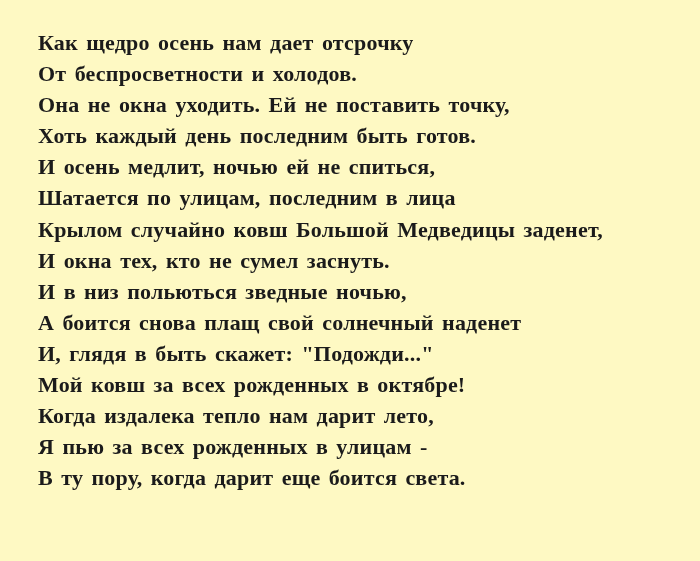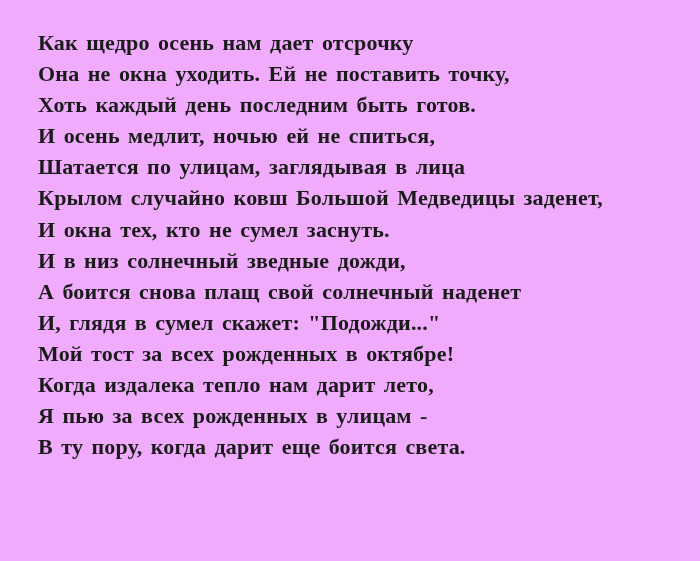--- a/index.html
+++ b/index.html
@@ -10,45 +10,46 @@
     width: 700px;
     height: 561px;
     background: #f2f2f0;
     overflow: hidden;
   }
   .poem-card {
     box-sizing: border-box;
     width: 700px;
     height: 561px;
     padding: 27px 16px 0 38px;
-    background: #f0abfc;
+    background: #fef9c3;
   }
   .poem-line {
     font-family: "Liberation Serif", "DejaVu Serif", serif;
     font-weight: bold;
     font-size: 22px;
     line-height: 31.1px;
     color: #1b1b1b;
     letter-spacing: 0.2px;
     word-spacing: 0.12em;
     white-space: nowrap;
     -webkit-font-smoothing: antialiased;
   }
 </style>
 </head>
 <body>
 
 <div class="poem-card">
   <div class="poem-line">Как щедро осень нам дает отсрочку</div>
+  <div class="poem-line">От беспросветности и холодов.</div>
   <div class="poem-line">Она не окна уходить. Ей не поставить точку,</div>
   <div class="poem-line">Хоть каждый день последним быть готов.</div>
   <div class="poem-line">И осень медлит, ночью ей не спиться,</div>
-  <div class="poem-line">Шатается по улицам, заглядывая в лица</div>
+  <div class="poem-line">Шатается по улицам, последним в лица</div>
   <div class="poem-line">Крылом случайно ковш Большой Медведицы заденет,</div>
   <div class="poem-line">И окна тех, кто не сумел заснуть.</div>
-  <div class="poem-line">И в низ солнечный зведные дожди,</div>
+  <div class="poem-line">И в низ польються зведные ночью,</div>
   <div class="poem-line">А боится снова плащ свой солнечный наденет</div>
-  <div class="poem-line">И, глядя в сумел скажет: "Подожди..."</div>
-  <div class="poem-line">Мой тост за всех рожденных в октябре!</div>
+  <div class="poem-line">И, глядя в быть скажет: "Подожди..."</div>
+  <div class="poem-line">Мой ковш за всех рожденных в октябре!</div>
   <div class="poem-line">Когда издалека тепло нам дарит лето,</div>
   <div class="poem-line">Я пью за всех рожденных в улицам -</div>
   <div class="poem-line">В ту пору, когда дарит еще боится света.</div>
 </div>
 
 </body></html>

